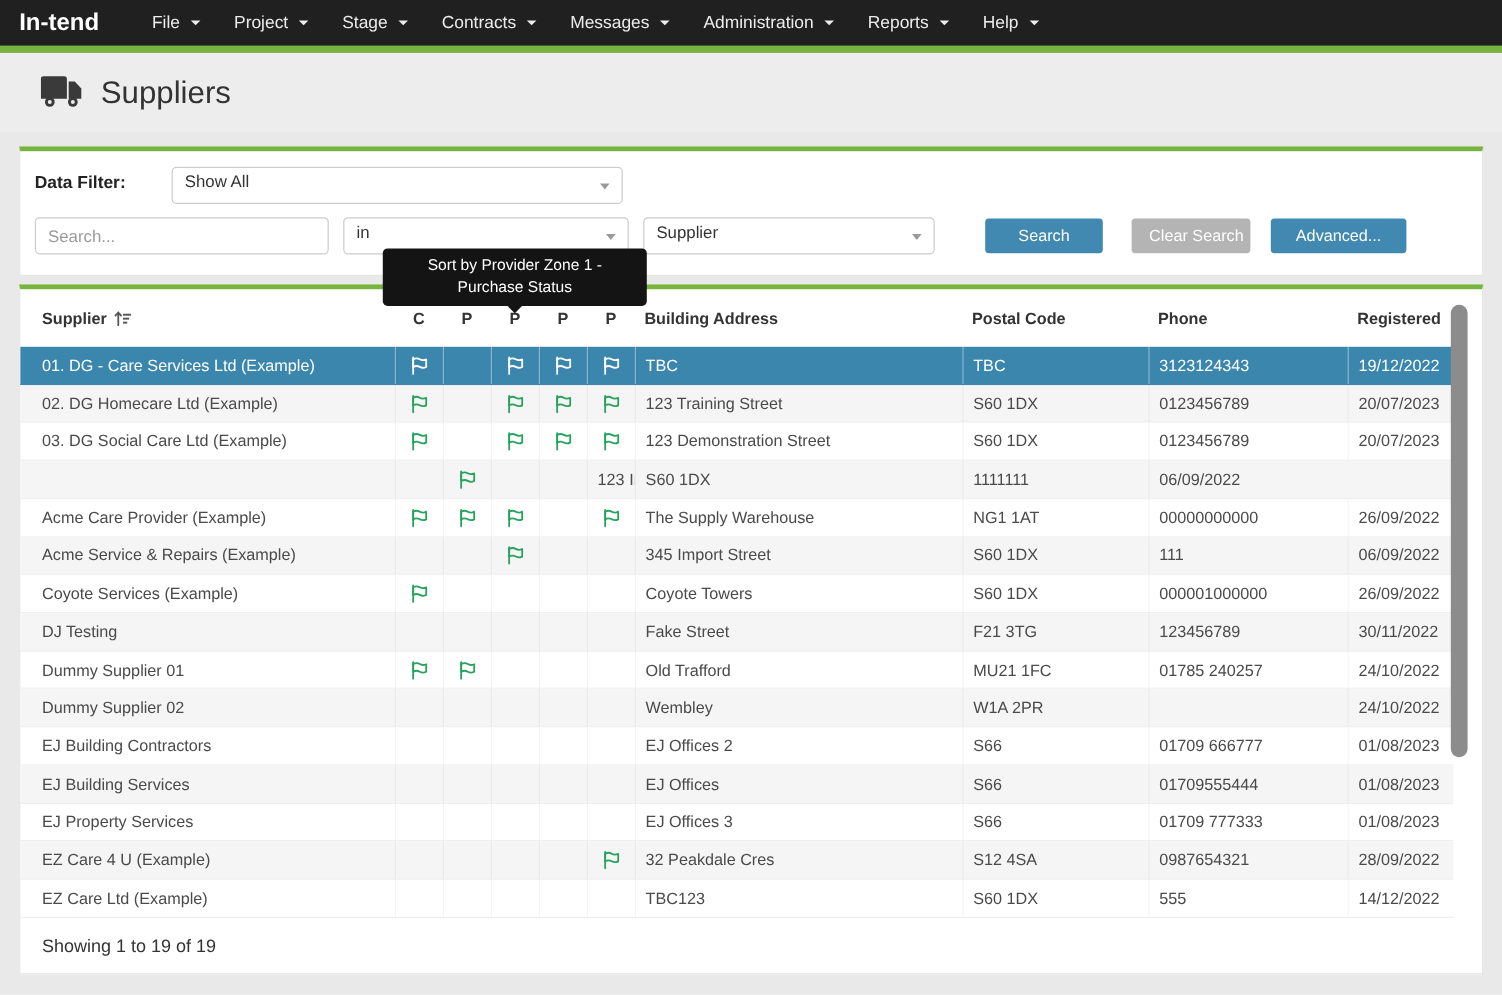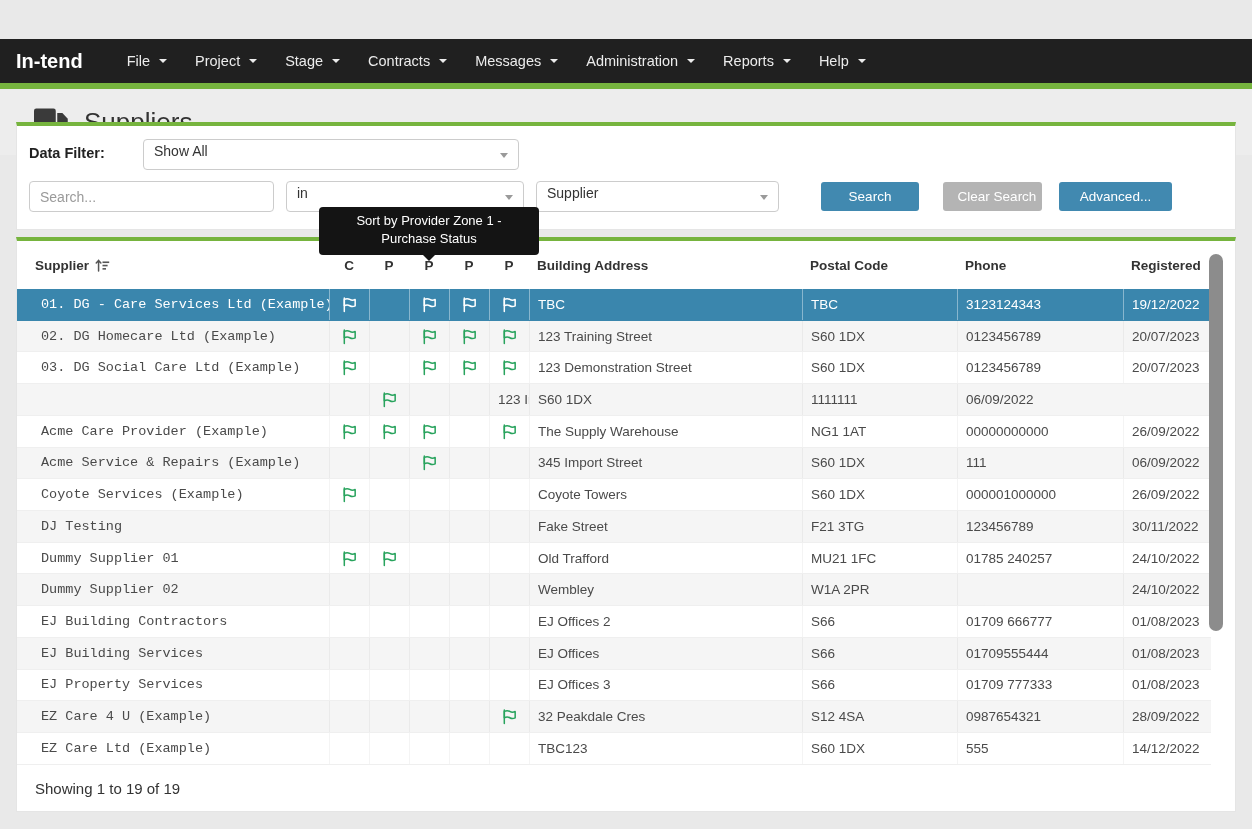--- a/index.html
+++ b/index.html
@@ -13,23 +13,23 @@
   *{box-sizing:border-box;margin:0;padding:0;}
   html,body{width:1252px;height:829px;overflow:hidden;}
   body{
     position:relative;
     background:#e9e9e9;
     font-family:"Liberation Sans","DejaVu Sans",sans-serif;
     color:#333;
   }
   
   .navbar{
-    height:50px;background:var(--navbar-bg);
+    height:44px;background:var(--navbar-bg);
     border-bottom:6px solid var(--green);
-    display:flex;align-items:center;padding:0 16px;margin-top:39px;
+    display:flex;align-items:center;padding:0 16px;
   }
   .brand{color:#fff;font-size:20px;font-weight:bold;}
   .nav-menu{display:flex;margin-left:30px;}
   .nav-item{
     color:#ececec;font-size:14.5px;padding:9px 14px;cursor:pointer;
     display:flex;align-items:center;gap:9px;white-space:nowrap;
   }
   .caret{width:0;height:0;border-left:4px solid transparent;border-right:4px solid transparent;border-top:4px solid #ececec;}
   
   .page-head{
@@ -93,21 +93,21 @@
   .th-supplier{padding-left:18px;display:flex;align-items:center;gap:5px;}
   .th-flag{padding-left:0;text-align:center;}
   .tbody{}
   .t-row{height:31.73px;align-items:stretch;font-size:13.5px;color:#4a4a4a;border-bottom:1px solid #efefef;cursor:pointer;}
   .t-row:nth-child(even){background:#f5f5f5;}
   .t-row.selected{background:var(--selected-row);color:#fff;border-bottom-color:var(--selected-row);}
   .t-cell{
     display:flex;align-items:center;padding-left:8px;overflow:hidden;white-space:nowrap;
     border-left:1px solid rgba(0,0,0,0.045);
   }
-  .t-cell:first-child{border-left:none;padding-left:24px;font-family:Liberation Mono, monospace;}
+  .t-cell:first-child{border-left:none;padding-left:18px;}
   .t-row.selected .t-cell{border-left-color:rgba(255,255,255,0.4);}
   .flag-cell{justify-content:center;padding-left:0;color:var(--flag-green);}
   .t-row.selected .flag-cell{color:#fff;}
   .table-footer{position:absolute;left:18px;bottom:14px;font-size:15px;color:#333;}
   .scroll-thumb{
     position:absolute;right:12px;top:13px;width:14px;height:377px;
     background:#8c8c8c;border-radius:7px;cursor:grab;
   }
   .sort-svg{flex:0 0 auto;}
 </style>

